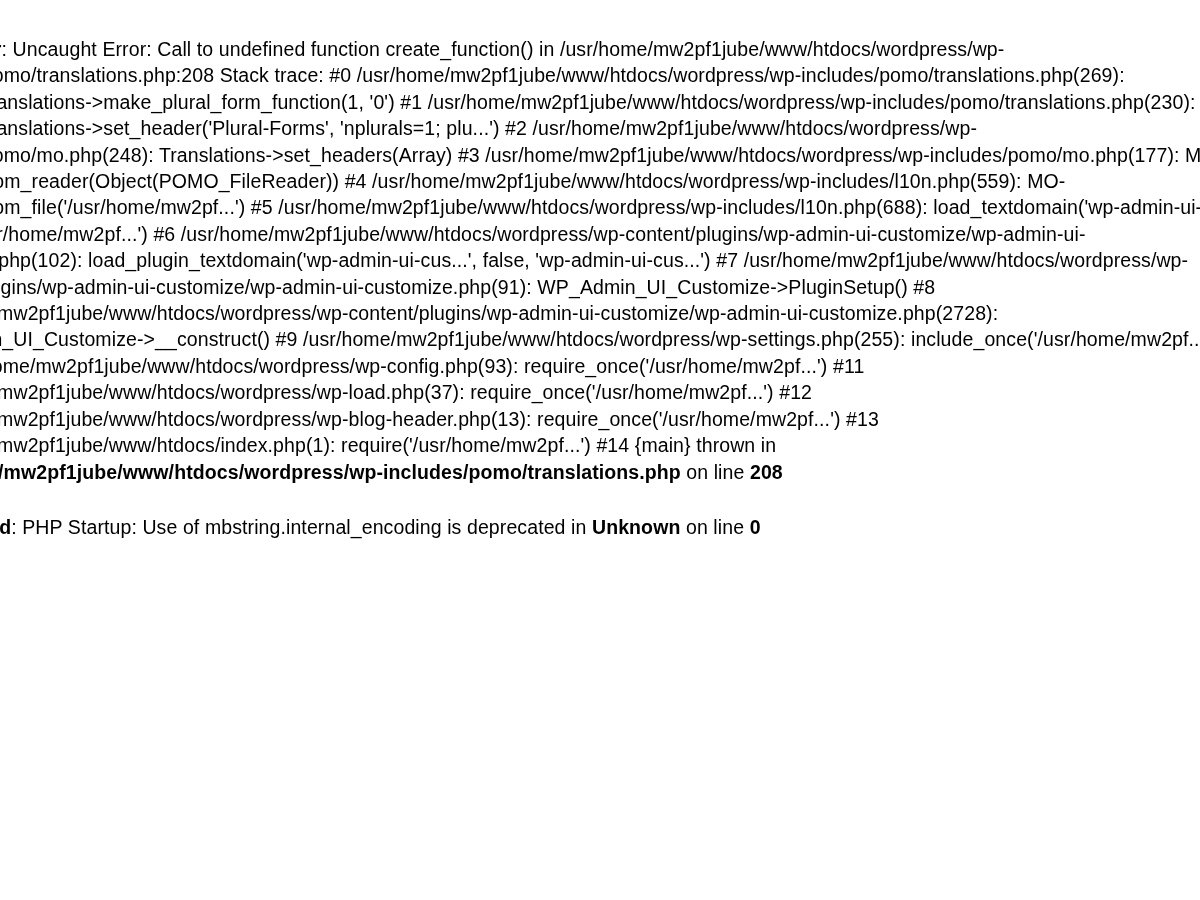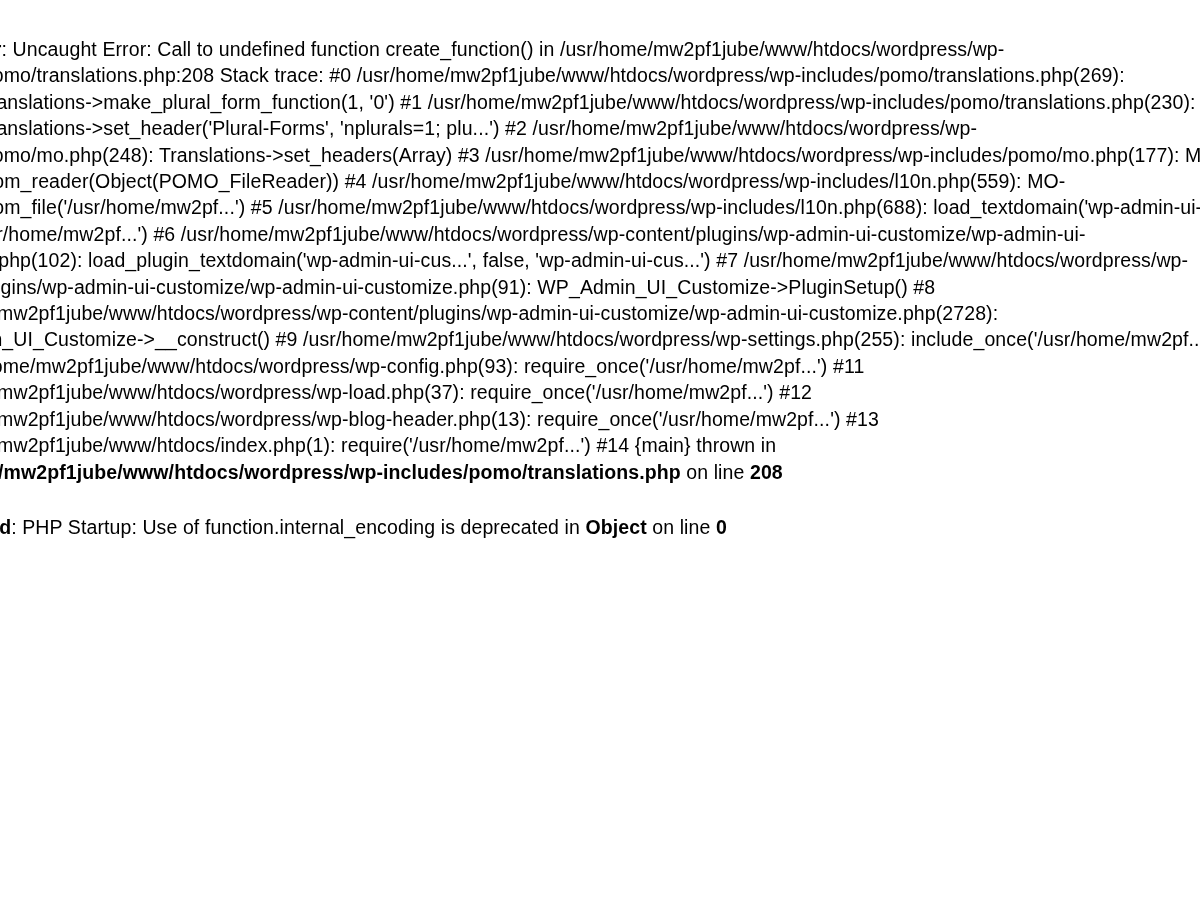--- a/index.html
+++ b/index.html
@@ -51,16 +51,16 @@
 </head>
 <body>
 
 <div class="page">
 
   <div class="error-block">
     <b>Fatal error</b><span class="txt">: </span><span class="txt">Uncaught Error: Call to undefined function create_function() in /usr/home/mw2pf1jube/www/htdocs/wordpress/wp-includes/pomo/translations.php:208 Stack trace: #0 /usr/home/mw2pf1jube/www/htdocs/wordpress/wp-includes/pomo/translations.php(269): Gettext_Translations-&gt;make_plural_form_function(1, '0') #1 /usr/home/mw2pf1jube/www/htdocs/wordpress/wp-includes/pomo/translations.php(230): Gettext_Translations-&gt;set_header('Plural-Forms', 'nplurals=1; plu...') #2 /usr/home/mw2pf1jube/www/htdocs/wordpress/wp-includes/pomo/mo.php(248): Translations-&gt;set_headers(Array) #3 /usr/home/mw2pf1jube/www/htdocs/wordpress/wp-includes/pomo/mo.php(177): MO-&gt;import_from_reader(Object(POMO_FileReader)) #4 /usr/home/mw2pf1jube/www/htdocs/wordpress/wp-includes/l10n.php(559): MO-&gt;import_from_file('/usr/home/mw2pf...') #5 /usr/home/mw2pf1jube/www/htdocs/wordpress/wp-includes/l10n.php(688): load_textdomain('wp-admin-ui-cus...', '/usr/home/mw2pf...') #6 /usr/home/mw2pf1jube/www/htdocs/wordpress/wp-content/plugins/wp-admin-ui-customize/wp-admin-ui-customize.php(102): load_plugin_textdomain('wp-admin-ui-cus...', false, 'wp-admin-ui-cus...') #7 /usr/home/mw2pf1jube/www/htdocs/wordpress/wp-content/plugins/wp-admin-ui-customize/wp-admin-ui-customize.php(91): WP_Admin_UI_Customize-&gt;PluginSetup() #8 /usr/home/mw2pf1jube/www/htdocs/wordpress/wp-content/plugins/wp-admin-ui-customize/wp-admin-ui-customize.php(2728): WP_Admin_UI_Customize-&gt;__construct() #9 /usr/home/mw2pf1jube/www/htdocs/wordpress/wp-settings.php(255): include_once('/usr/home/mw2pf...') #10 /usr/home/mw2pf1jube/www/htdocs/wordpress/wp-config.php(93): require_once('/usr/home/mw2pf...') #11 /usr/home/mw2pf1jube/www/htdocs/wordpress/wp-load.php(37): require_once('/usr/home/mw2pf...') #12 /usr/home/mw2pf1jube/www/htdocs/wordpress/wp-blog-header.php(13): require_once('/usr/home/mw2pf...') #13 /usr/home/mw2pf1jube/www/htdocs/index.php(1): require('/usr/home/mw2pf...') #14 {main} thrown in </span><b>/usr/home/mw2pf1jube/www/htdocs/wordpress/wp-includes/pomo/translations.php</b><span class="txt"> on line </span><b>208</b>
   </div>
 
   <div class="deprecated-block">
-    <b>Deprecated</b><span class="txt">: </span><span class="txt">PHP Startup: Use of function.internal_encoding is deprecated in </span><b>Object</b><span class="txt"> on line </span><b>0</b>
+    <b>Deprecated</b><span class="txt">: </span><span class="txt">PHP Startup: Use of mbstring.internal_encoding is deprecated in </span><b>Unknown</b><span class="txt"> on line </span><b>0</b>
   </div>
 
 </div>
 
 </body></html>

